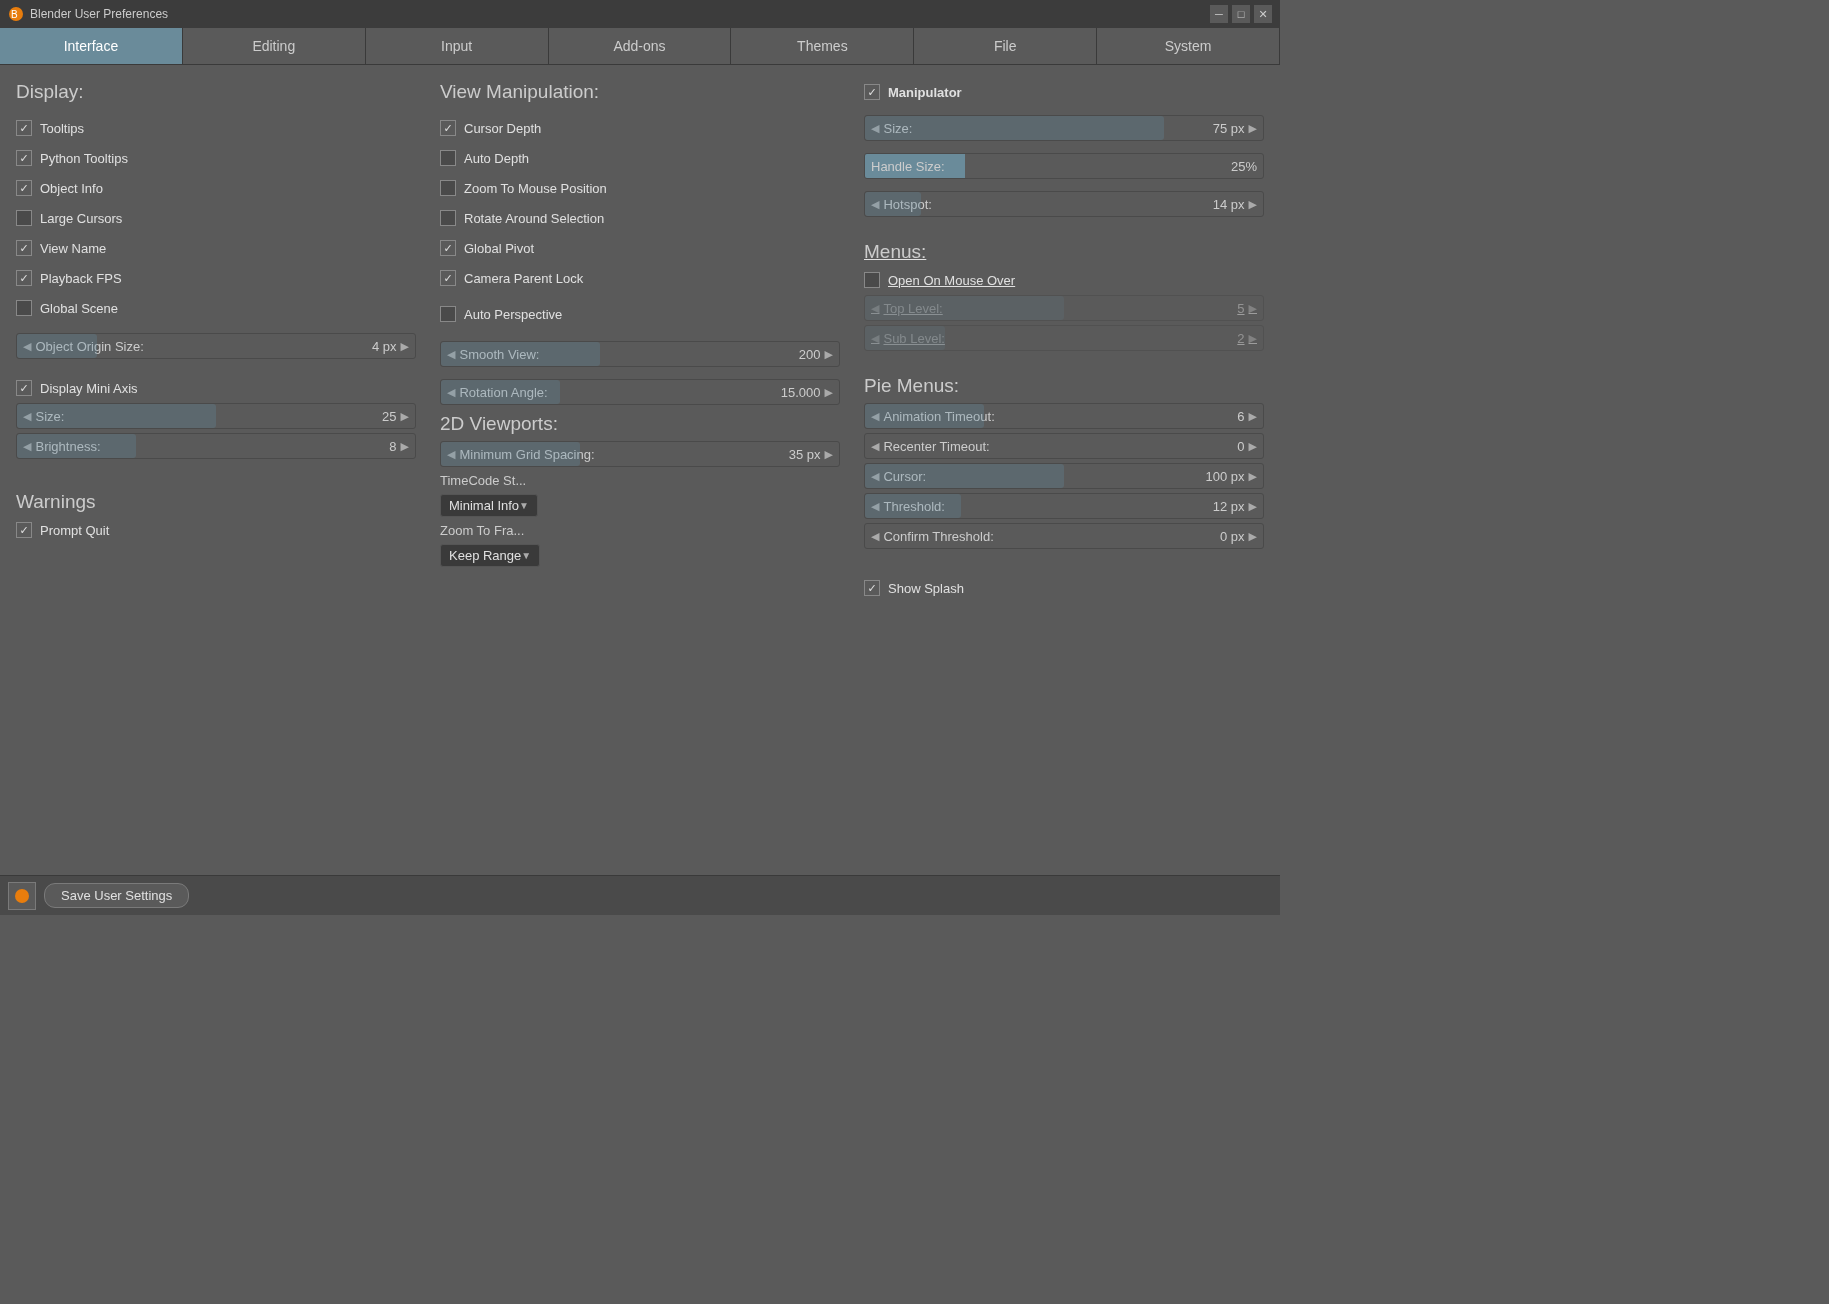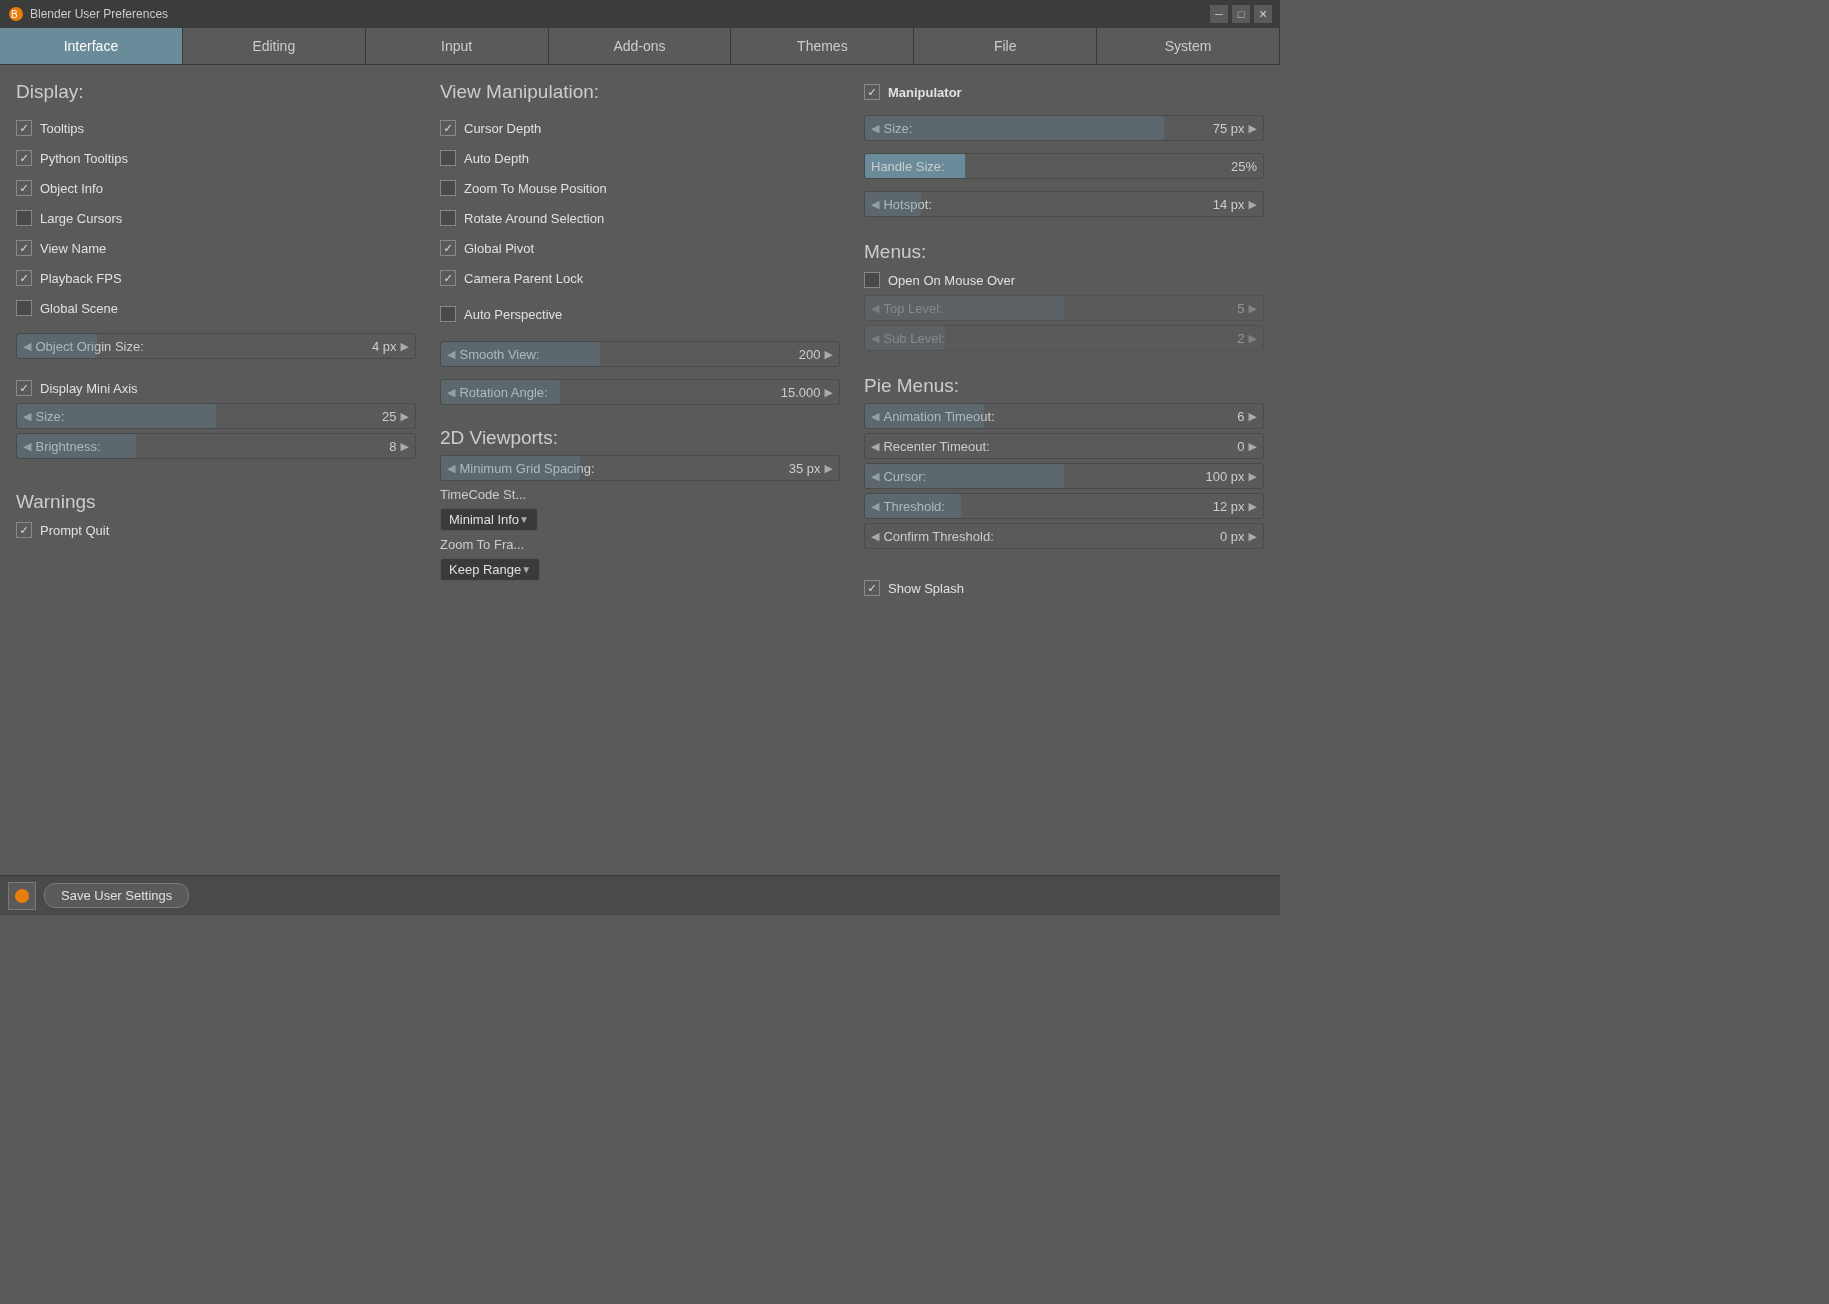--- a/index.html
+++ b/index.html
@@ -379,21 +379,21 @@
       <span class="slider-arrow-right">▶</span>
     </div>
     <div class="slider-row" style="margin-top:4px;">
       <div class="slider-fill" style="width:30%"></div>
       <span class="slider-arrow-left">◀</span>
       <span class="slider-label">Rotation Angle:</span>
       <span class="slider-value">15.000</span>
       <span class="slider-arrow-right">▶</span>
     </div>
 
-    <div style="margin-top:14px;">
+    <div style="">
       <div class="section-title">2D Viewports:</div>
       <div class="slider-row" style="margin-top:4px;">
         <div class="slider-fill" style="width:35%"></div>
         <span class="slider-arrow-left">◀</span>
         <span class="slider-label">Minimum Grid Spacing:</span>
         <span class="slider-value">35 px</span>
         <span class="slider-arrow-right">▶</span>
       </div>
 
       <div class="dropdown-row" style="margin-top:6px;">
@@ -438,21 +438,21 @@
     </div>
 
     <div class="slider-row" style="margin-top:4px;">
       <div class="slider-fill" style="width:14%"></div>
       <span class="slider-arrow-left">◀</span>
       <span class="slider-label">Hotspot:</span>
       <span class="slider-value">14 px</span>
       <span class="slider-arrow-right">▶</span>
     </div>
 
-    <div style="margin-top:16px;">
+    <div style="margin-top:16px;text-decoration:underline;">
       <div class="section-title">Menus:</div>
       <div class="checkbox-row">
         <div class="cb unchecked-dark"></div>
         <span>Open On Mouse Over</span>
       </div>
       <div class="slider-row disabled-slider" style="margin-top:4px;">
         <div class="slider-fill" style="width:50%"></div>
         <span class="slider-arrow-left">◀</span>
         <span class="slider-label">Top Level:</span>
         <span class="slider-value">5</span>

